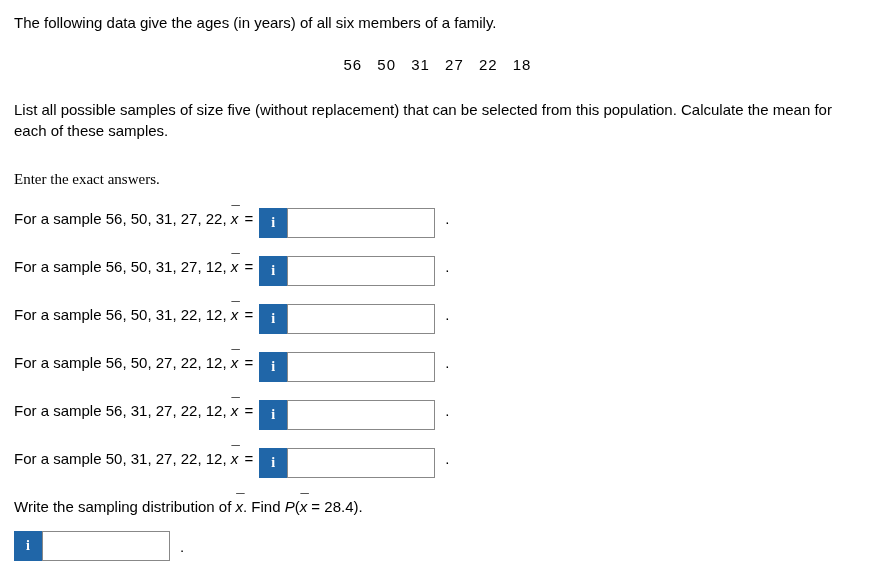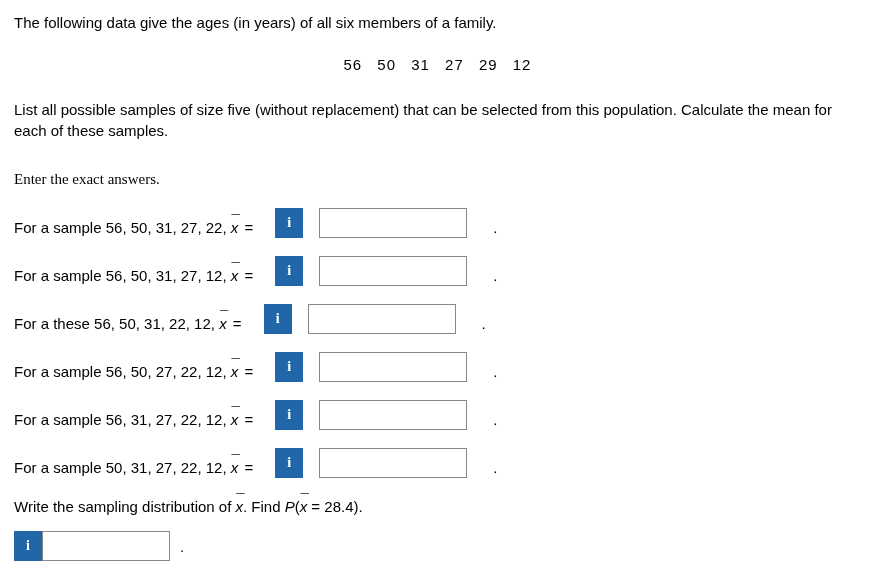--- a/index.html
+++ b/index.html
@@ -27,23 +27,23 @@
     }
     .instruction {
       margin-bottom: 28px;
     }
     .sub-instruction {
       margin-bottom: 18px;
       font-family: Liberation Serif, serif;
     }
     .sample-row {
       display: flex;
-      align-items: flex-end;
+      align-items: flex-start;
       margin-bottom: 18px;
-      gap: 16px;
+      gap: 0;
     }
     .sample-label {
       white-space: nowrap;
     }
     .xbar {
       font-style: italic;
       position: relative;
       display: inline-block;
     }
     .xbar::before {
@@ -102,42 +102,42 @@
     }
     .math-p {
       font-style: italic;
     }
   </style>
 </head>
 <body>
 
 <p class="intro">The following data give the ages (in years) of all six members of a family.</p>
 
-<p class="data-row">56   50   31   27   29   12</p>
+<p class="data-row">56   50   31   27   22   18</p>
 
 <p class="instruction">List all possible samples of size five (without replacement) that can be selected from this population. Calculate the mean for each of these samples.</p>
 
 <p class="sub-instruction">Enter the exact answers.</p>
 
 <div class="sample-row">
   <span class="sample-label"><span>For a sample 56, 50, 31, 27, 22, </span><span class="xbar">x</span><span class="eq"> =</span></span>
   <button class="info-btn">i</button>
   <input type="text" class="answer-input" style="">
   <span class="period">.</span>
 </div>
 
 <div class="sample-row">
   <span class="sample-label"><span>For a sample 56, 50, 31, 27, 12, </span><span class="xbar">x</span><span class="eq"> =</span></span>
   <button class="info-btn">i</button>
   <input type="text" class="answer-input" style="">
   <span class="period">.</span>
 </div>
 
 <div class="sample-row">
-  <span class="sample-label"><span>For a these 56, 50, 31, 22, 12, </span><span class="xbar">x</span><span class="eq"> =</span></span>
+  <span class="sample-label"><span>For a sample 56, 50, 31, 22, 12, </span><span class="xbar">x</span><span class="eq"> =</span></span>
   <button class="info-btn">i</button>
   <input type="text" class="answer-input" style="">
   <span class="period">.</span>
 </div>
 
 <div class="sample-row">
   <span class="sample-label"><span>For a sample 56, 50, 27, 22, 12, </span><span class="xbar">x</span><span class="eq"> =</span></span>
   <button class="info-btn">i</button>
   <input type="text" class="answer-input" style="">
   <span class="period">.</span>

